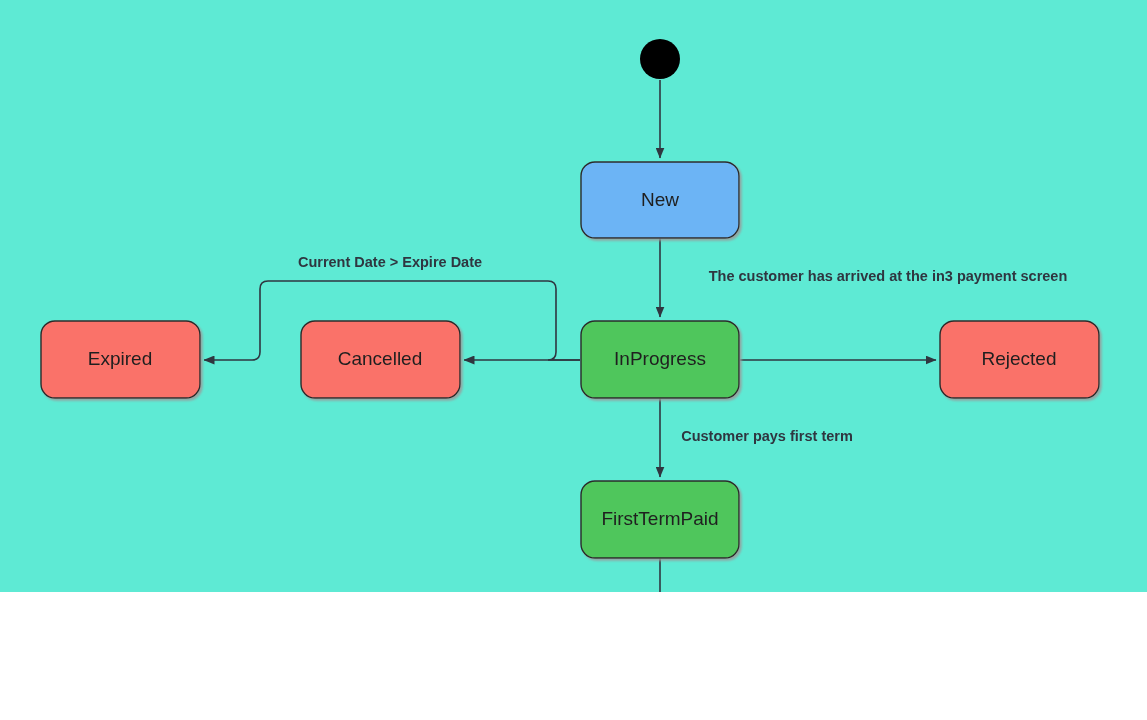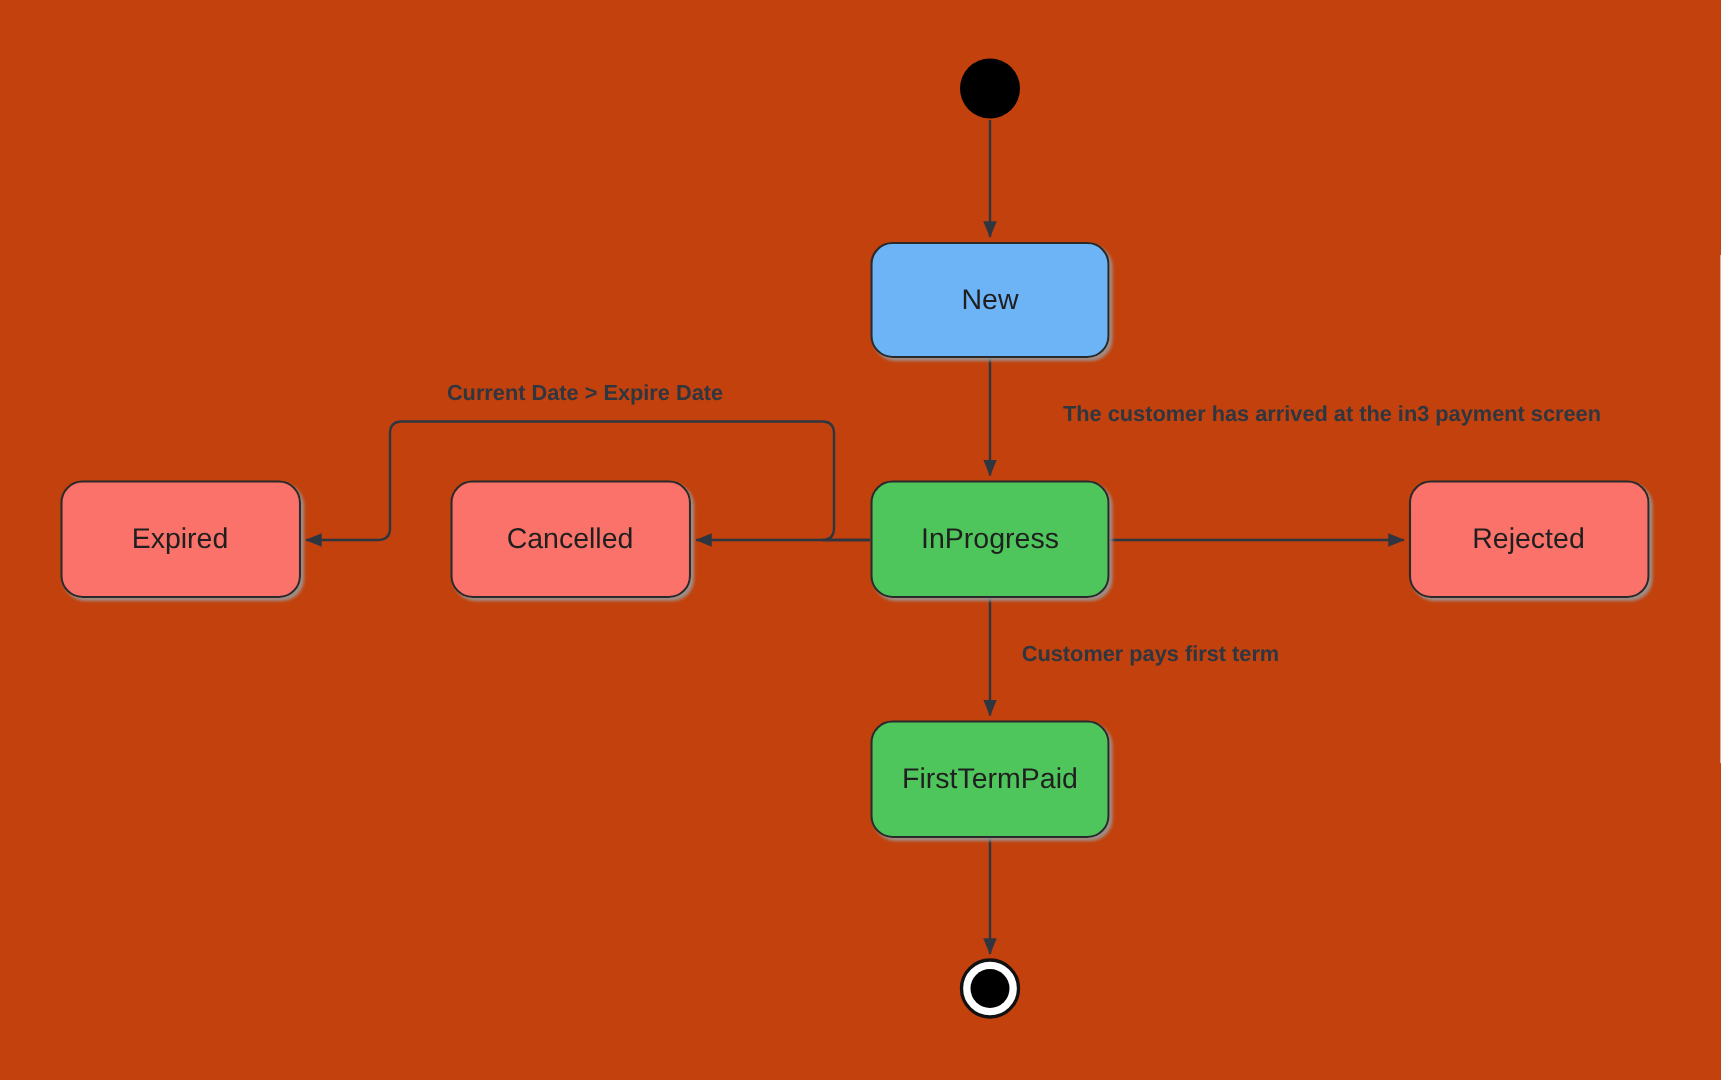--- a/index.html
+++ b/index.html
@@ -7,22 +7,22 @@
     margin: 0;
     padding: 0;
     background: #ffffff;
   }
   body {
     font-family: "Liberation Sans", sans-serif;
   }
   #diagram-canvas {
     position: relative;
     width: 1147px;
-    height: 720px;
-    background: #c2410c;
+    height: 592px;
+    background: #5eead4;
     overflow: hidden;
   }
   #diagram-svg {
     position: absolute;
     top: 0;
     left: 0;
     width: 1147px;
     height: 720px;
   }
   .state-label {

